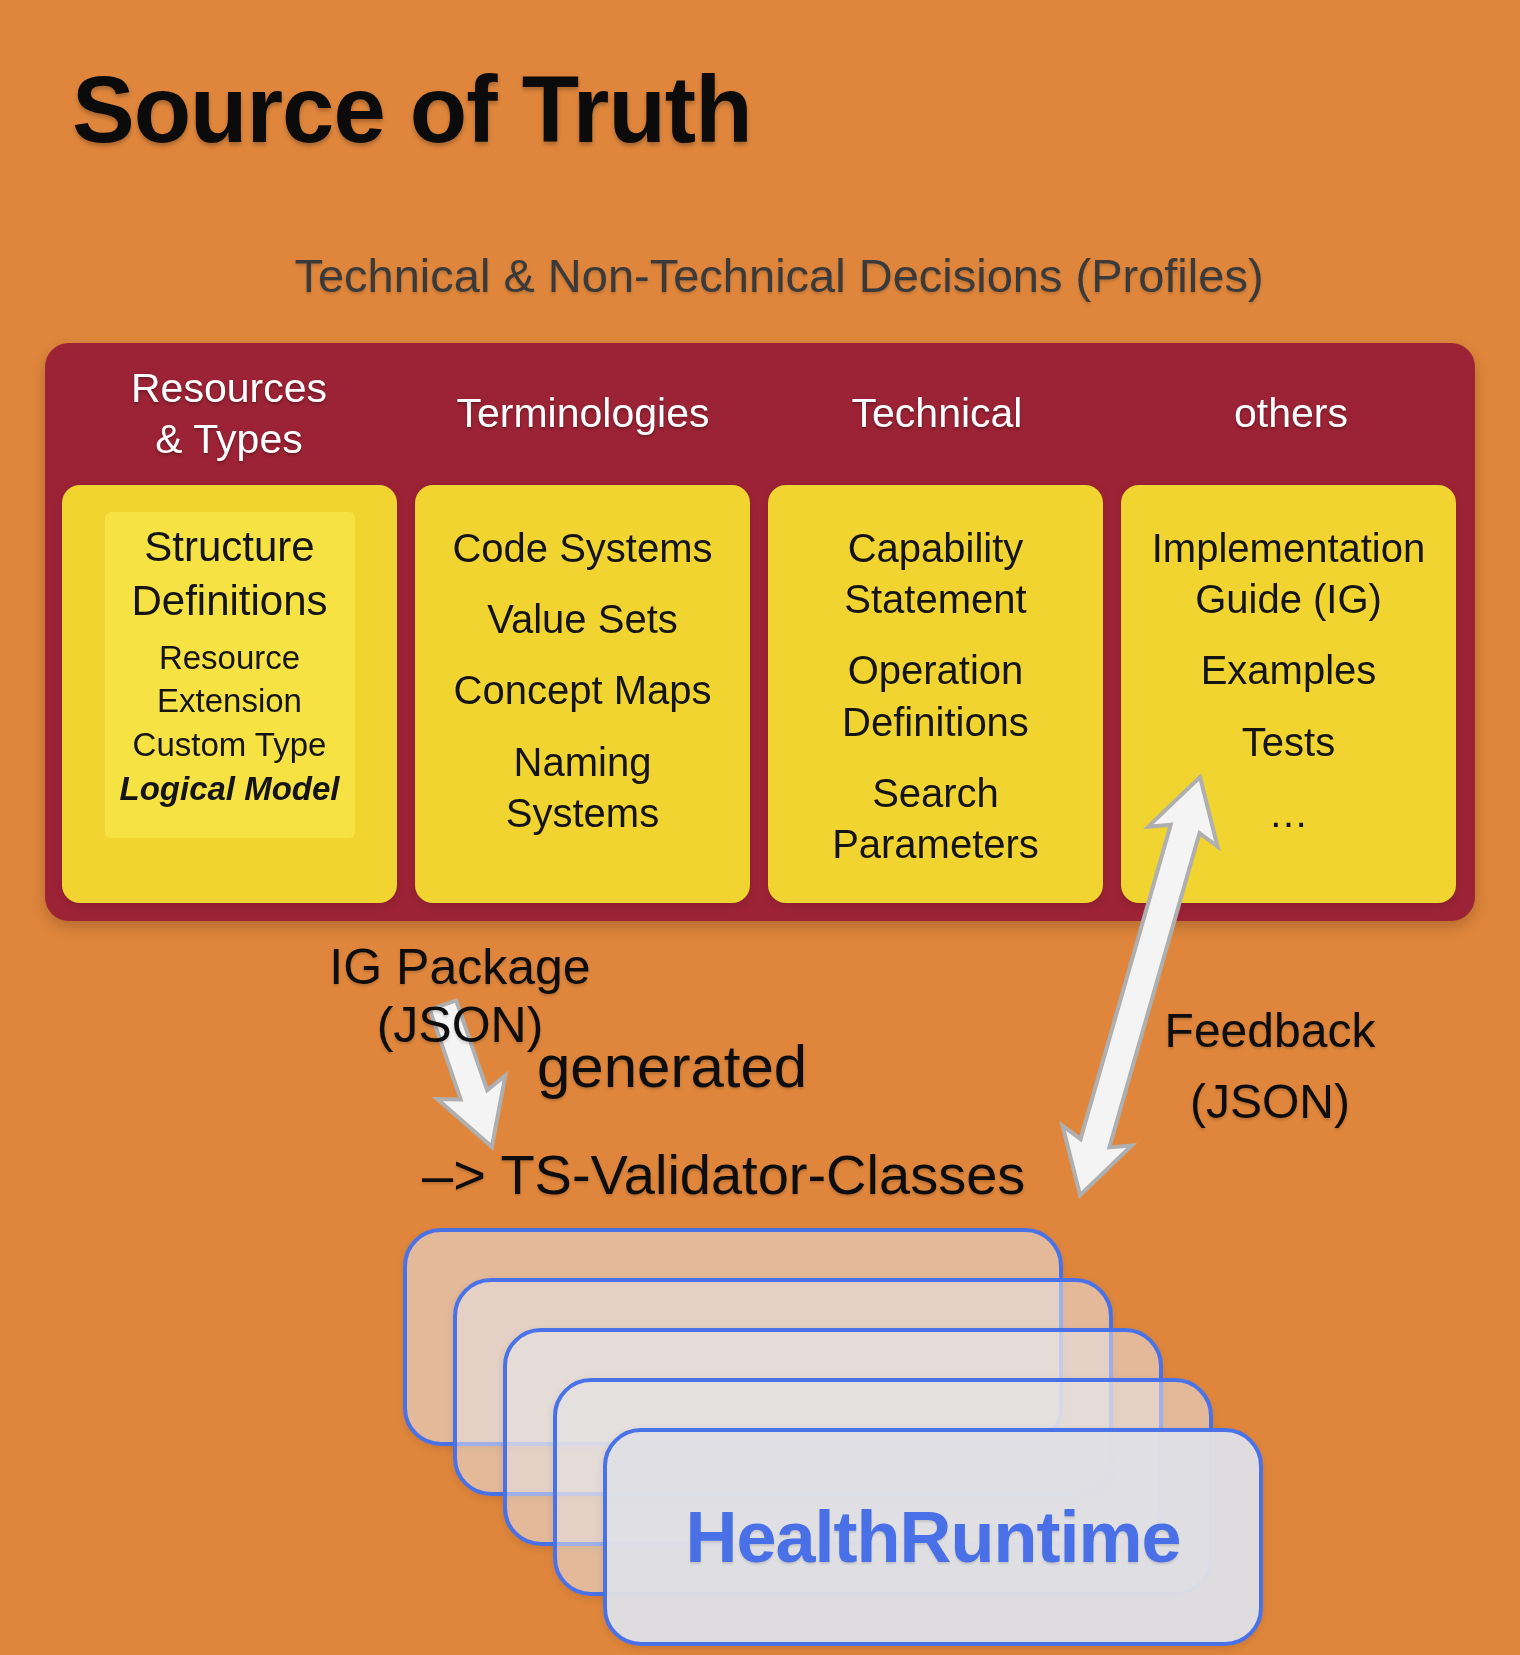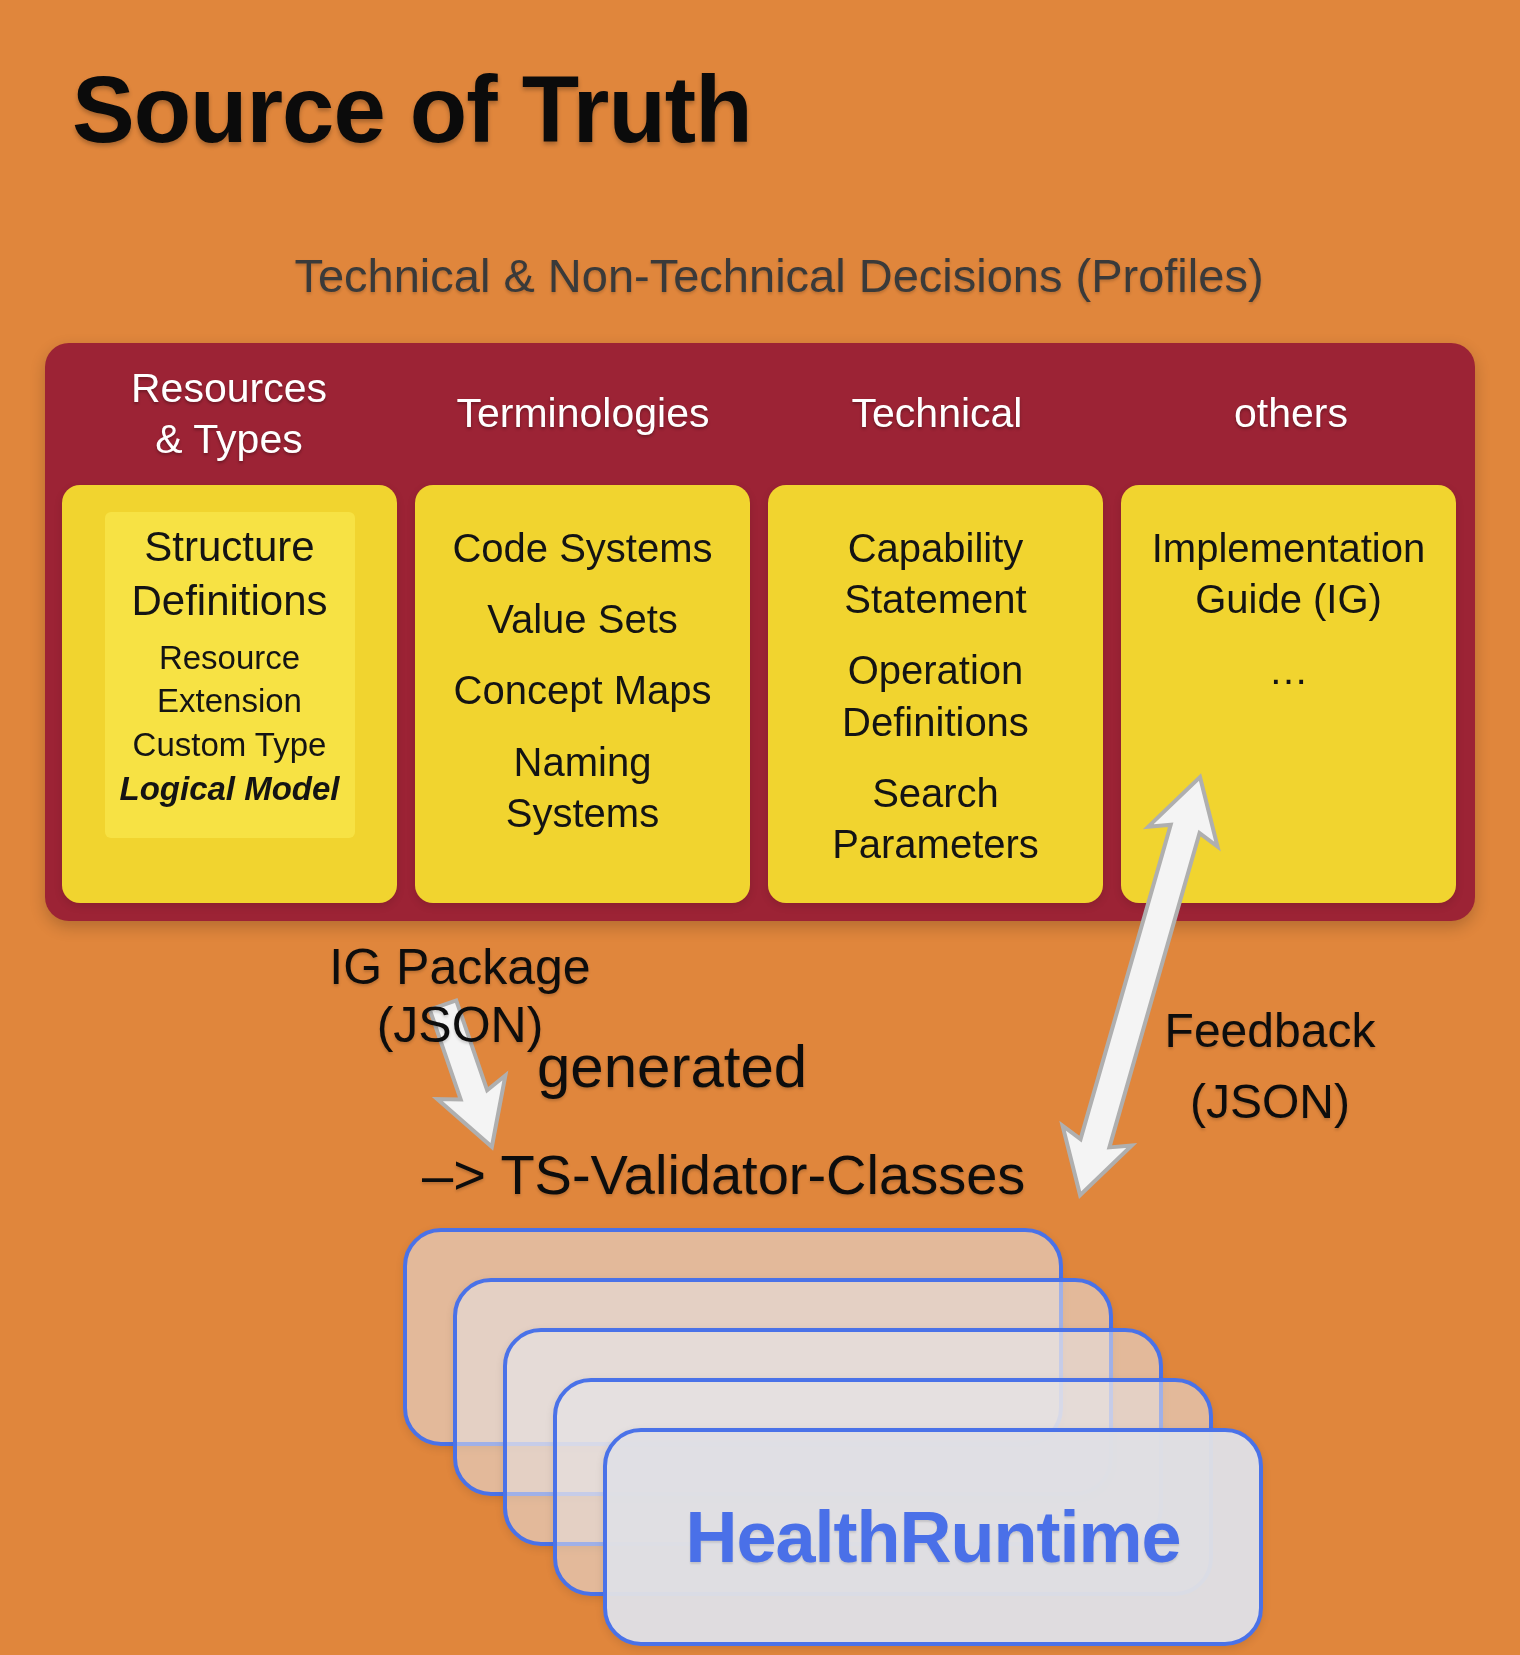--- a/index.html
+++ b/index.html
@@ -111,20 +111,22 @@
       </div>
 
       <div class="ycard">
         <div class="col-item">Capability Statement</div>
         <div class="col-item">Operation Definitions</div>
         <div class="col-item">Search Parameters</div>
       </div>
 
       <div class="ycard">
         <div class="col-item">Implementation Guide (IG)</div>
+        <div class="col-item">Examples</div>
+        <div class="col-item">Tests</div>
         <div class="col-item">…</div>
       </div>
 
     </div>
   </div>
 
   <div class="flow-label ig-package">IG Package (JSON)</div>
   <div class="flow-label generated">generated</div>
   <div class="flow-label ts-validator">–&gt; TS-Validator-Classes</div>
   <div class="flow-label feedback">Feedback

